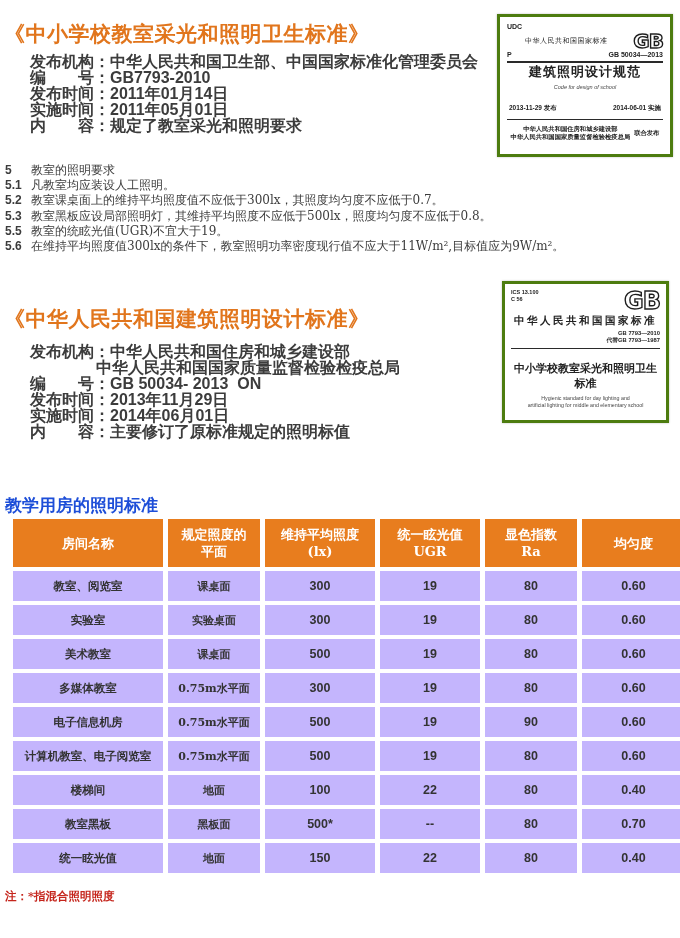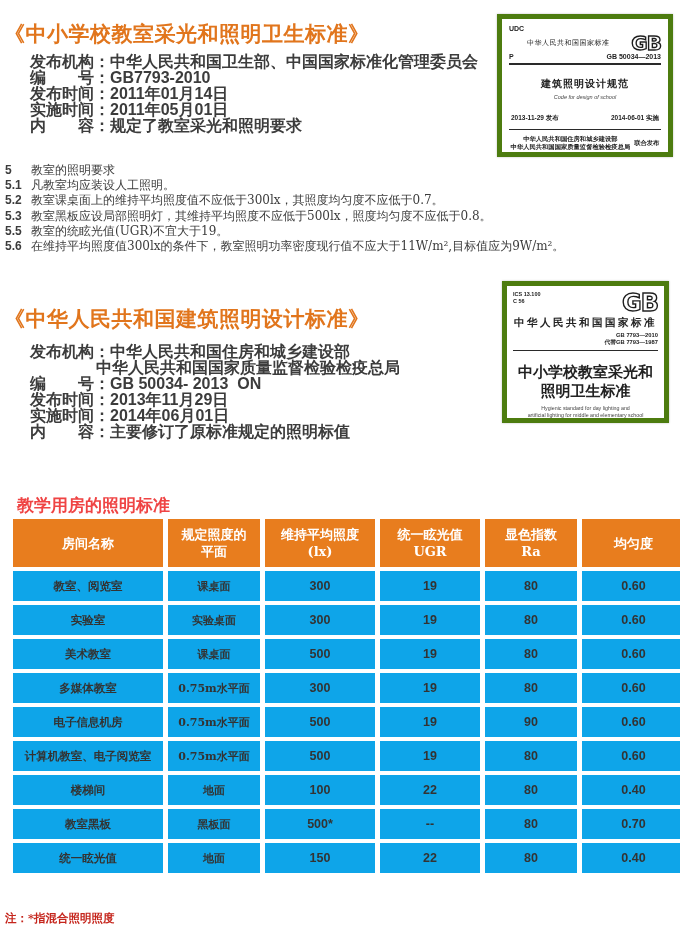--- a/index.html
+++ b/index.html
@@ -22,66 +22,66 @@
   .meta-row { display:flex; }
   .meta-label { min-width:66px; font-weight:600; font-family:"DejaVu Serif", serif; white-space:pre; }
   .meta-value { font-weight:600; white-space:pre; }
   
   .req-block { position:absolute; left:5px; top:163px; font-size:12px; line-height:15.2px; color:#3c3c3c; width:675px; }
   .req-row { display:flex; }
   .req-num { min-width:26px; font-weight:600; }
   .req-text { font-family:"DejaVu Serif", serif; white-space:nowrap; }
   
   .cover {
-    position:absolute; background:#fff; border:5px solid #4d7c0f;
+    position:absolute; background:#fff; border:3px solid #4d7c0f;
     box-shadow:0 0 2px rgba(0,0,0,0.25); color:#222; overflow:hidden;
   }
   #cover1 { left:497px; top:14px; width:176px; height:143px; padding:6px 7px 4px 7px; }
   #cover2 { left:502px; top:281px; width:167px; height:142px; padding:5px 6px 4px 6px; }
   .gb-logo {
     font-family:"DejaVu Sans", sans-serif; font-weight:900; color:#fff;
     -webkit-text-stroke:1.4px #1d1d1d; letter-spacing:-1px; line-height:1;
   }
   .c1-row1 { font-size:7px; font-weight:bold; }
   .c1-row2 { display:flex; justify-content:space-between; align-items:center; margin-top:1px; }
   .c1-std { font-size:7px; letter-spacing:0.5px; margin-left:18px; }
   .c1-row3 { display:flex; justify-content:space-between; align-items:flex-end; font-size:7px; font-weight:bold; border-bottom:2px solid #2a2a2a; padding-bottom:3px; }
-  .c1-title { text-align:center; font-size:10px; font-weight:bold; letter-spacing:1px; margin-top:12px; }
+  .c1-title { text-align:center; font-size:13px; font-weight:bold; letter-spacing:1px; }
   .c1-en { text-align:center; font-size:5.5px; font-style:italic; color:#444; margin-top:3px; }
   .c1-dates { display:flex; justify-content:space-between; font-size:6.5px; font-weight:bold; margin-top:14px; border-bottom:1.5px solid #2a2a2a; padding:0 2px 6px 2px; }
   .c1-issuers { display:flex; align-items:center; justify-content:center; gap:4px; margin-top:5px; }
   .c1-issuer-lines { font-size:6.3px; font-weight:bold; line-height:8px; text-align:center; }
   .c1-joint { font-size:6.3px; font-weight:bold; }
   .c2-top { display:flex; justify-content:space-between; align-items:flex-start; }
   .c2-ics { font-size:5.5px; line-height:6.5px; font-weight:bold; }
   .c2-std { font-size:10.5px; font-weight:bold; letter-spacing:2.5px; text-align:center; margin-top:1px; white-space:nowrap; }
   .c2-code { text-align:right; font-size:5.8px; line-height:7px; font-weight:bold; margin-top:2px; border-bottom:1.5px solid #2a2a2a; padding-bottom:4px; }
-  .c2-title { text-align:center; font-size:15px; font-weight:bold; margin-top:12px; }
+  .c2-title { text-align:center; font-size:11px; font-weight:bold; margin-top:12px; }
   .c2-en { text-align:center; font-size:5.3px; color:#444; line-height:6.5px; margin-top:4px; }
   .c2-dates { display:flex; justify-content:space-between; font-size:6.5px; font-weight:bold; margin-top:12px; padding:0 2px; }
   .c2-issuers { display:flex; align-items:center; justify-content:center; gap:4px; margin-top:12px; }
   .c2-issuer-lines { font-size:6.5px; font-weight:bold; line-height:8.5px; text-align:center; }
   
-  .table-heading { position:absolute; left:5px; top:494px; font-size:17px; font-weight:bold; color:#ef4444;margin-left:12px; }
+  .table-heading { position:absolute; left:5px; top:494px; font-size:17px; font-weight:bold; color:#1d4ed8; }
   .std-table {
     position:absolute; left:8px; top:515px; width:672px;
     border-collapse:separate; border-spacing:5px 4px; table-layout:fixed;
   }
   .std-table th {
     background:#E87D1E; color:#ffffff; font-size:13px; font-weight:bold;
     height:48px; text-align:center; vertical-align:middle; white-space:pre-line;
     font-family:"DejaVu Serif", serif; line-height:17px;
   }
   .std-table td {
-    background:#0ea5e9; color:#333; font-size:12.5px; height:30px;
+    background:#c4b5fd; color:#333; font-size:12.5px; height:30px;
     text-align:center; vertical-align:middle; font-weight:600;
   }
   .std-table td.name { font-family:"DejaVu Serif", serif; font-size:11.5px; }
   .std-table td.plane { font-family:"DejaVu Serif", serif; font-size:11px; }
-  .foot-note { position:absolute; left:5px; top:911px; font-size:11.5px; color:#C5251C; font-family:"DejaVu Serif", serif; font-weight:600; }
+  .foot-note { position:absolute; left:5px; top:889px; font-size:11.5px; color:#C5251C; font-family:"DejaVu Serif", serif; font-weight:600; }
 </style>
 </head>
 <body>
 
 <div class="page">
 
   <div class="std-title" id="title1">《中小学校教室采光和照明卫生标准》</div>
 
   <div class="meta-block" id="meta1">
     <div class="meta-row">

